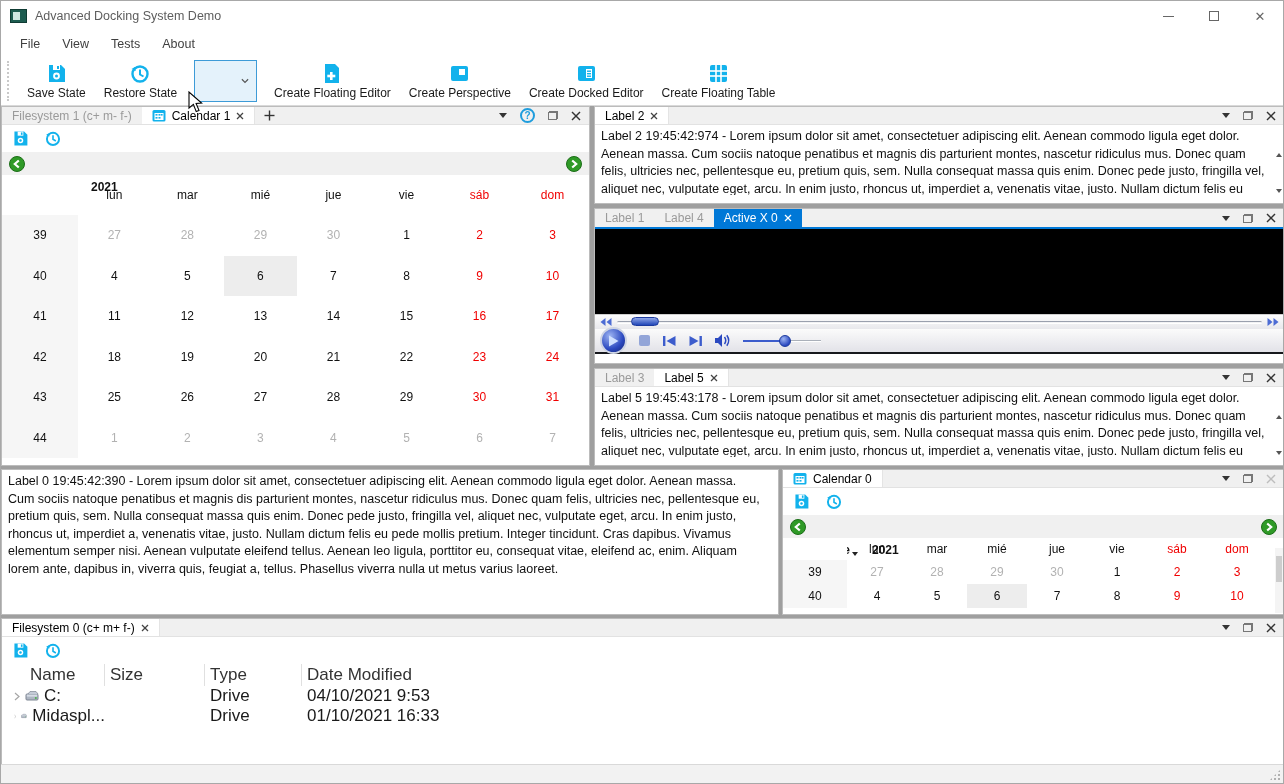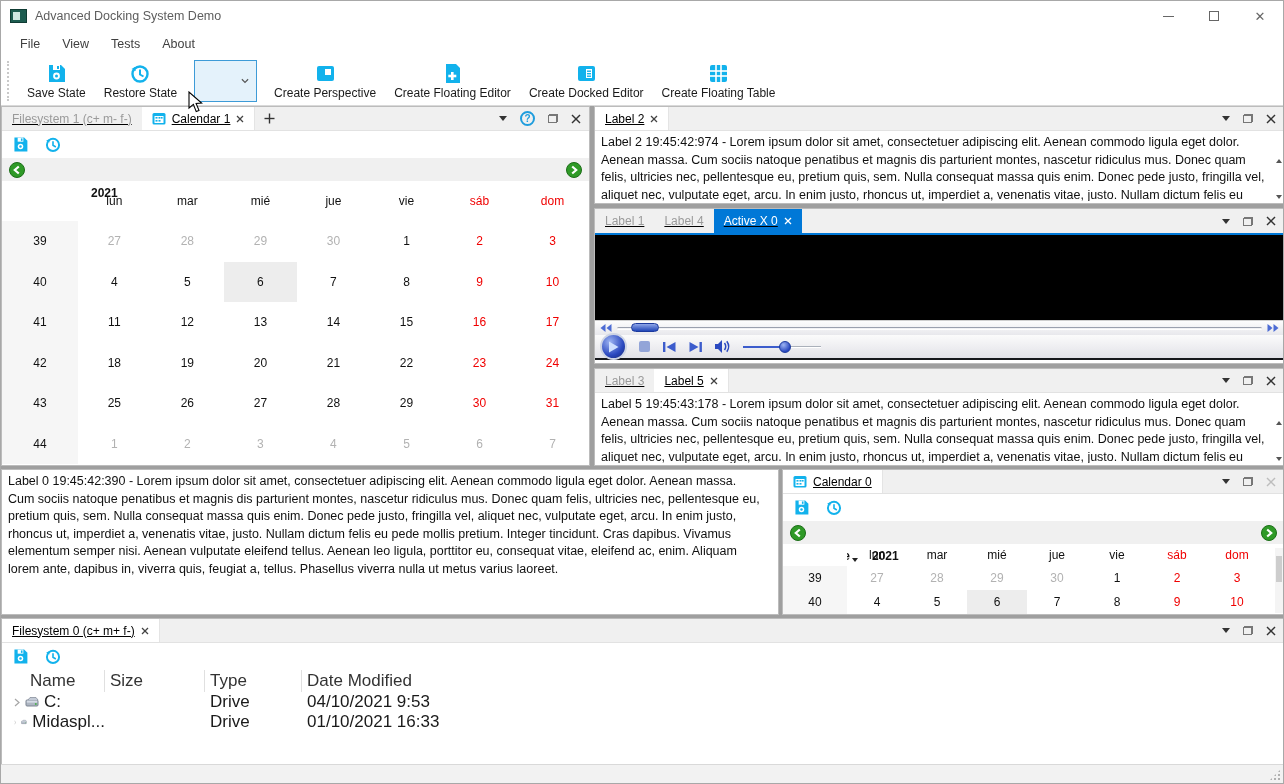--- a/index.html
+++ b/index.html
@@ -26,21 +26,21 @@
   .tb-handle{width:5px;height:40px;border-left:2px dotted #c9c9c9;margin-right:6px;}
   .tbtn{display:flex;flex-direction:column;align-items:center;justify-content:center;gap:2px;padding:2px 9px;font-size:12px;color:#1a1a1a;white-space:nowrap;}
   .tbtn svg{display:block;}
   .combo{width:63px;height:42px;background:#e4f2fb;border:1px solid #3d9bd7;margin:0 8px;position:relative;}
   .combo .chev{position:absolute;right:7px;top:16px;width:8px;height:8px;}
 
   
   #dock{position:absolute;left:0;top:105px;width:1284px;height:659px;background:#9f9f9f;}
   .panel{position:absolute;background:#fff;border:1px solid #bcbcbc;overflow:hidden;}
 
-  .tabbar{height:24px;background:#f0f0f0;display:flex;align-items:stretch;position:relative;border-bottom:1px solid #e2e2e2;text-decoration:underline;}
+  .tabbar{height:18px;background:#f0f0f0;display:flex;align-items:stretch;position:relative;border-bottom:1px solid #e2e2e2;}
   .tab{display:flex;align-items:center;gap:6px;padding:0 10px;font-size:12px;color:#9a9a9a;white-space:nowrap;}
   .tab.active{background:#fff;color:#000;border-right:1px solid #e4e4e4;}
   .tab.activeblue{background:#0078d7;color:#fff;border-right:none;}
   .tab .xic svg line{stroke:#444;}
   .tab.activeblue .xic svg line{stroke:#fff;}
   .addtab{display:flex;align-items:center;padding:0 9px;}
   .titlebtns{position:absolute;right:8px;top:0;bottom:0;display:flex;align-items:center;gap:13px;}
   .ddtri{width:0;height:0;border-left:4px solid transparent;border-right:4px solid transparent;border-top:5px solid #333;}
   .floatic{position:relative;width:10px;height:9px;}
   .floatic::before{content:"";position:absolute;right:0;top:0;width:7px;height:6px;border:1px solid #777;}
@@ -164,34 +164,34 @@
     </div>
 
     <div class="combo">
       <span></span>
       <svg class="chev" width="9" height="9" viewBox="0 0 9 9">
           <path d="M1 2.5 L4.5 6 L8 2.5" fill="none" stroke="#555" stroke-width="1.3"></path>
         </svg>
     </div>
 
     <div class="tbtn">
-      <svg width="21" height="21" viewBox="0 0 21 21">
-          <rect x="2" y="3" width="17" height="15" rx="2" fill="#12b2ec"></rect>
-          <rect x="10" y="6" width="6" height="6" fill="#fff"></rect>
-        </svg>
-      <span>Create Perspective</span>
-    </div>
-
-    <div class="tbtn">
       <svg width="18" height="21" viewBox="0 0 18 21">
           <path d="M2 1h10l4 4v15H2z" fill="#12b2ec"></path>
           <rect x="7" y="9" width="2.6" height="8" fill="#fff"></rect>
           <rect x="4.3" y="11.7" width="8" height="2.6" fill="#fff"></rect>
         </svg>
       <span>Create Floating Editor</span>
+    </div>
+
+    <div class="tbtn">
+      <svg width="21" height="21" viewBox="0 0 21 21">
+          <rect x="2" y="3" width="17" height="15" rx="2" fill="#12b2ec"></rect>
+          <rect x="10" y="6" width="6" height="6" fill="#fff"></rect>
+        </svg>
+      <span>Create Perspective</span>
     </div>
 
     <div class="tbtn">
       <svg width="21" height="21" viewBox="0 0 21 21">
           <rect x="2" y="3" width="17" height="15" rx="2" fill="#12b2ec"></rect>
           <rect x="10" y="6" width="6" height="9" fill="#fff"></rect>
           <rect x="11" y="7.5" width="4" height="1.4" fill="#12b2ec"></rect>
           <rect x="11" y="10" width="4" height="1.4" fill="#12b2ec"></rect>
           <rect x="11" y="12.5" width="4" height="1.4" fill="#12b2ec"></rect>
         </svg>

